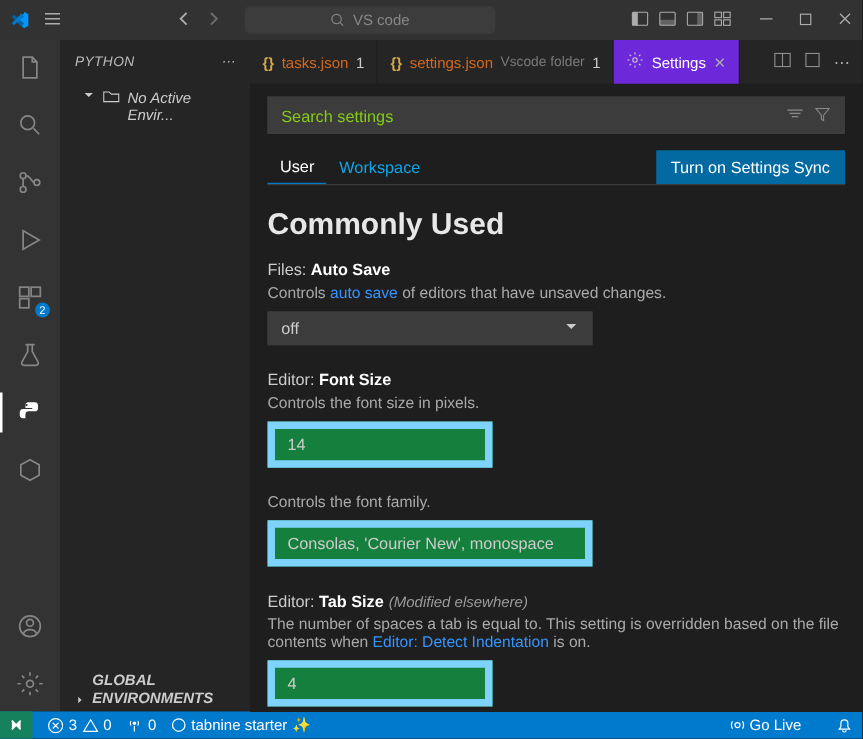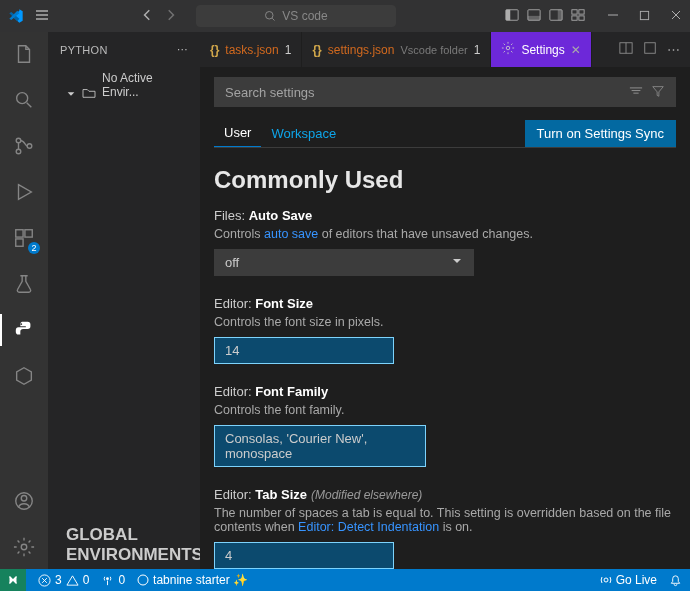--- a/index.html
+++ b/index.html
@@ -16,29 +16,29 @@
 
 .main { display:flex; height:calc(100% - 32px - 22px); }
 
 .activitybar { width:48px; background:#333333; display:flex; flex-direction:column; align-items:center; padding-top:8px; gap:18px; }
 .activitybar .ab-item { width:28px; height:28px; display:flex; align-items:center; justify-content:center; color:#858585; cursor:pointer; position:relative; }
 .activitybar .ab-item.active { color:#ffffff; }
 .activitybar .ab-item.active::before { content:""; position:absolute; left:-10px; top:-2px; bottom:-2px; width:2px; background:#fff; }
 .ab-bottom { margin-top:auto; margin-bottom:8px; display:flex; flex-direction:column; gap:18px; }
 .badge { position:absolute; bottom:-2px; right:-2px; background:#007acc; color:#fff; font-size:9px; border-radius:7px; min-width:12px; height:12px; line-height:12px; text-align:center; padding:0 2px; }
 
-.sidebar { width:152px; background:#252526; display:flex; flex-direction:column; }
+.sidebar { width:152px; background:#252526; display:flex; flex-direction:column;font-style:italic; }
 .sb-header { height:35px; display:flex; align-items:center; justify-content:space-between; padding:0 12px; color:#bbbbbb; font-size:11px; letter-spacing:.3px; }
 .sb-actions { cursor:pointer; }
 .sb-section { border:2px solid #e83c2b; margin:0 3px; padding:2px 4px; display:flex; align-items:center; gap:4px; font-size:11px; color:#cccccc; font-weight:600; }
 .sb-section .spacer { flex:1; }
 .sb-section .sicon { cursor:pointer; opacity:.85; }
-.sb-row { padding:4px 8px 4px 18px; display:flex; align-items:flex-end; gap:6px; color:#cccccc; font-size:12px; }
+.sb-row { padding:4px 8px 4px 18px; display:flex; align-items:flex-start; gap:6px; color:#cccccc; font-size:12px; }
 .sb-row svg { flex-shrink:0; }
-.sb-bottom { margin-top:auto; padding:4px 8px 4px 12px; display:flex; align-items:flex-end; gap:6px; font-size:17px; font-weight:600; color:#cccccc; }
+.sb-bottom { margin-top:auto; padding:4px 8px 4px 12px; display:flex; align-items:flex-end; gap:6px; font-size:12px; font-weight:600; color:#cccccc; }
 
 .editor { flex:1; background:#1e1e1e; display:flex; flex-direction:column; }
 .tabs { height:35px; background:#252526; display:flex; align-items:stretch; }
 .tab { display:flex; align-items:center; padding:0 10px; gap:6px; font-size:12px; cursor:pointer; border-right:1px solid #1e1e1e; }
 .tab .braces { color:#d2a84b; font-weight:bold; }
 .tab .name { color:#d2691e; }
 .tab .dot { color:#cccccc; }
 .tab .folder { color:#7a7a7a; font-size:11px; }
 .tab.active { background:#6d28d9; }
 .tab.active .gear { color:#cccccc; }
@@ -55,27 +55,27 @@
 .sync-btn { margin-left:auto; background:#0369a1; color:#fff; border:none; padding:6px 12px; font-size:13px; cursor:pointer; }
 .section-title { font-size:24px; font-weight:700; color:#e7e7e7; margin:18px 0 14px 0; }
 .setting { margin-bottom:20px; }
 .setting-title { font-size:13px; color:#e0e0e0; margin-bottom:4px; }
 .setting-title .prefix { color:#cccccc; font-weight:400;text-align:center; }
 .setting-title .name { font-weight:600; color:#ffffff; }
 .setting-title .hint { font-style:italic; color:#9a9a9a; font-weight:400; font-size:12px; margin-left:4px; }
 .setting-desc { font-size:12.5px; color:#a9a9a9; margin-bottom:8px; }
 .setting-desc a { color:#3794ff; text-decoration:none; }
 .control-select { width:260px; background:#3c3c3c; border:1px solid #3c3c3c; color:#ccc; padding:5px 10px; display:flex; justify-content:space-between; align-items:center; cursor:pointer; }
-.control-input { width:180px; background:#0c4a6e; border:1px solid #7dd3fc; color:#ccc; padding:5px 10px; }
-.control-input.wide { width:212px; }
+.control-input { width:180px; background:#15803d; border:6px solid #7dd3fc; color:#ccc; padding:5px 10px; }
+.control-input.wide { width:260px; }
 
 .statusbar { height:22px; background:#007acc; color:#ffffff; display:flex; align-items:center; font-size:12px; padding:0 8px; gap:12px; }
 .statusbar .remote { background:#16825d; margin:-0 0 0 -8px; padding:0 6px; height:100%; display:flex; align-items:center; }
 .statusbar .sb-item { display:flex; align-items:center; gap:4px; cursor:pointer; }
-.statusbar .right { margin-left:auto; display:flex; gap:12px; }
+.statusbar .right { margin-left:auto; display:flex; gap:28px; }
 </style>
 </head>
 <body>
 
 <div class="titlebar">
   <div class="tb-left">
     <span class="vs-logo">
       <svg width="16" height="16" viewBox="0 0 24 24">
           <path fill="#0098ff" d="M17 2l5 3v14l-5 3-10-9 10-9z"></path>
           <path fill="#0065a9" d="M2 8l3-2 12 10-3 4L2 8z"></path>
@@ -260,21 +260,21 @@
             </svg></span>
         <span class="icon-btn"><svg width="14" height="14" viewBox="0 0 16 16">
               <rect x="2" y="2" width="12" height="12" fill="none" stroke="#aaa"></rect>
             </svg></span>
         <span class="icon-btn">⋯</span>
       </div>
     </div>
 
     <div class="settings-body">
       <div class="search-settings">
-        <span style="color:#a3a3a3">Search settings</span>
+        <span style="color:#84cc16">Search settings</span>
         <span class="right-icons">
           <span><svg width="14" height="12" viewBox="0 0 16 12">
                 <rect x="1" y="3" width="14" height="1.2" fill="#aaa"></rect>
                 <rect x="3" y="6" width="10" height="1.2" fill="#aaa"></rect>
                 <rect x="5" y="9" width="6" height="1.2" fill="#aaa"></rect>
               </svg></span>
           <span><svg width="14" height="14" viewBox="0 0 16 16">
                 <path fill="none" stroke="#aaa" d="M2 3h12l-5 6v5l-2-1v-4z"></path>
               </svg></span>
         </span>
@@ -299,21 +299,20 @@
         </div>
       </div>
 
       <div class="setting">
         <div class="setting-title"><span class="prefix">Editor:</span> <span class="name">Font Size</span></div>
         <div class="setting-desc">Controls the font size in pixels.</div>
         <div class="control-input">14</div>
       </div>
 
       <div class="setting">
-        <div class="setting-title"><span class="prefix">Editor:</span> <span class="name">Font Family</span></div>
         <div class="setting-desc">Controls the font family.</div>
         <div class="control-input wide">Consolas, 'Courier New', monospace</div>
       </div>
 
       <div class="setting">
         <div class="setting-title"><span class="prefix">Editor:</span> <span class="name">Tab Size</span><span class="hint">(Modified elsewhere)</span></div>
         <div class="setting-desc"><span>The number of spaces a tab is equal to. This setting is overridden based on the file contents when </span><a href="#">Editor: Detect Indentation</a><span> is on.</span></div>
         <div class="control-input">4</div>
       </div>
     </div>

